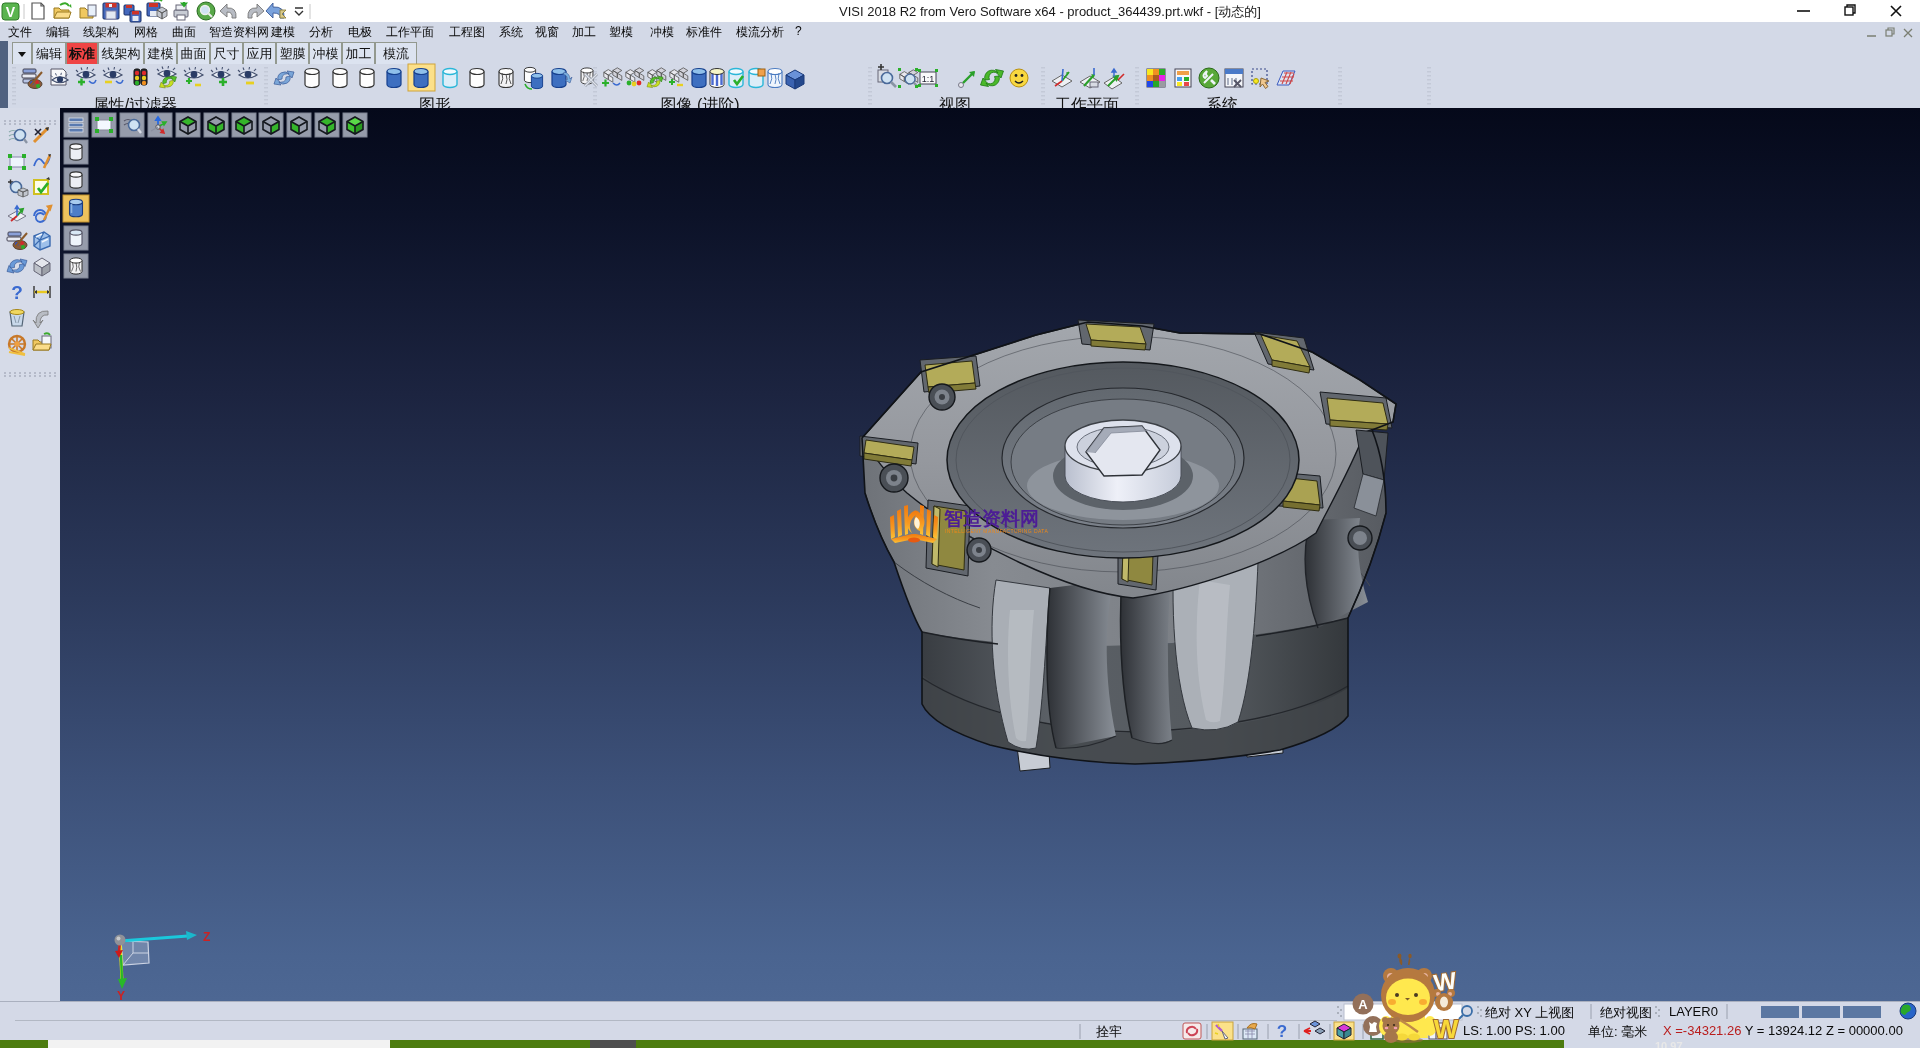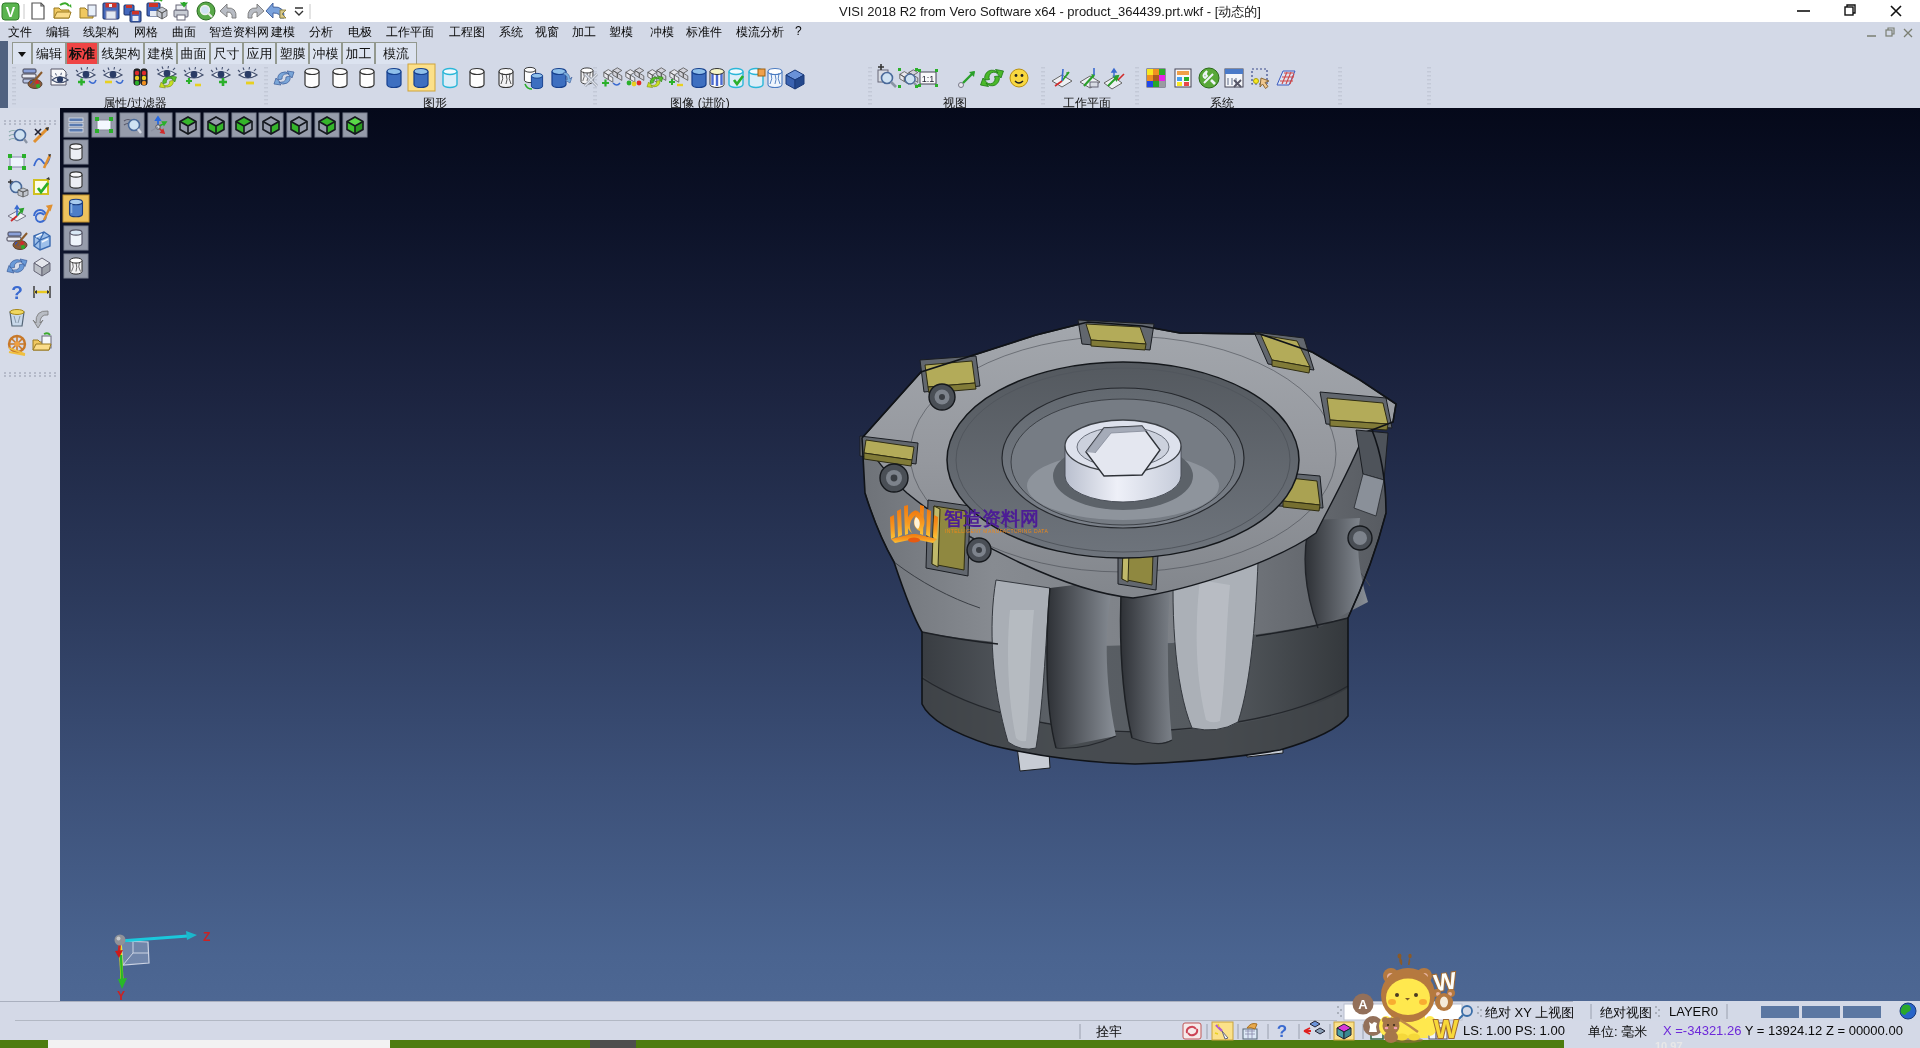--- a/index.html
+++ b/index.html
@@ -6,25 +6,25 @@
 .abs{position:absolute}
 #titlebar{left:0;top:0;width:1920px;height:22px;background:#ffffff}
 #title-text{left:90px;top:3px;width:1920px;text-align:center;font-size:13px;color:#1a1a1a}
 #menubar{left:0;top:22px;width:1920px;height:19px;background:#d3d9e7;font-size:12px;color:#0a0a0a}
 #menubar span{position:absolute;top:2px}
 #tabrow{left:0;top:41px;width:1920px;height:23px;background:#d3d9e7}
 .tab{position:absolute;top:1px;height:22px;border:1px solid #93998f;border-bottom:none;background:#dce3f0;font-size:13px;color:#111;text-align:center;line-height:21px}
 .tab.active{background:#ef4444;font-weight:bold}
 #leftedge{left:0;top:41px;width:8px;height:67px;background:#50617f}
 #toolbar{left:8px;top:64px;width:1912px;height:44px;background:#d3d9e7}
-.cap{position:absolute;top:95px;font-size:12px;color:#111;text-align:center}
+.cap{position:absolute;top:95px;font-size:16px;color:#111;text-align:center}
 #mainarea{left:0;top:108px;width:1920px;height:893px}
 #sidebar{left:0;top:0;width:60px;height:893px;background:#d6dbe8}
 #viewport{left:60px;top:0;width:1860px;height:893px;background:linear-gradient(#05091a 0%,#0c1228 12%,#1c2440 32%,#2c3a5c 55%,#3c5078 75%,#4a6490 95%,#4d6793 100%)}
-#status1{left:0;top:1001px;width:1573px;height:20px;background:#d4d9e7;border-top:1px solid #aab0bf}
+#status1{left:0;top:1001px;width:1920px;height:20px;background:#d4d9e7;border-top:1px solid #aab0bf}
 #status2{left:0;top:1021px;width:1920px;height:19px;background:#d4d9e7}
 #taskbar{left:0;top:1040px;width:1564px;height:8px;background:#4d7c0f}
 .st{position:absolute;font-size:13px;color:#0a0a0a;white-space:nowrap}
 #wm{left:888px;top:503px;width:300px;height:44px}
 #wmtext{position:absolute;left:56px;top:3px;font-size:19px;font-weight:bold;color:#4c1d95}
 #wmsub{position:absolute;left:57px;top:25px;font-size:5px;color:#ee8819;letter-spacing:.4px}
 </style></head>
 <body>
 <div class="abs" id="titlebar"></div>
 <div class="abs" id="title-text">VISI 2018 R2 from Vero Software x64 - product_364439.prt.wkf - [动态的]</div>
@@ -819,21 +819,21 @@
 <div class="abs" id="status1">
     <div class="abs" style="left:15px;top:18px;width:1322px;height:1px;background:#b2b8c4"></div>
 <span class="st" style="left:1485px;top:2px">绝对 XY 上视图</span>
 <span class="st" style="left:1600px;top:2px">绝对视图</span>
 <span class="st" style="left:1669px;top:2px;font-weight:normal">LAYER0</span>
 </div>
 <div class="abs" id="status2">
 <span class="st" style="left:1096px;top:2px">拴牢</span>
 <span class="st" style="left:1463px;top:2px">LS: 1.00 PS: 1.00</span>
 <span class="st" style="left:1588px;top:2px">单位: 毫米</span>
-<span class="st" style="left:1663px;top:2px"><span style="color:#6d28d9">X =-34321.26</span> Y = 13924.12 Z = 00000.00</span>
+<span class="st" style="left:1663px;top:2px"><span style="color:#b91c1c">X =-34321.26</span> Y = 13924.12 Z = 00000.00</span>
 </div>
 <div class="abs" id="taskbar">
 <div class="abs" style="left:48px;top:0;width:342px;height:8px;background:#f2f2f2"></div>
 <div class="abs" style="left:590px;top:0;width:46px;height:8px;background:#4e4e4e"></div>
 <div class="abs" style="left:1655px;top:0;width:60px;height:8px;overflow:hidden;color:#e8e8e8;font-size:11px;font-weight:bold;font-family:'Liberation Sans'">10.97</div>
 </div>
 <svg class="abs" id="statusicons" style="left:1000px;top:1001px" width="920" height="40" viewBox="0 0 920 40">
 <g fill="#aab0bc">
       <rect x="337" y="5" width="2" height="2"></rect>
       <rect x="340" y="8" width="2" height="2"></rect>

